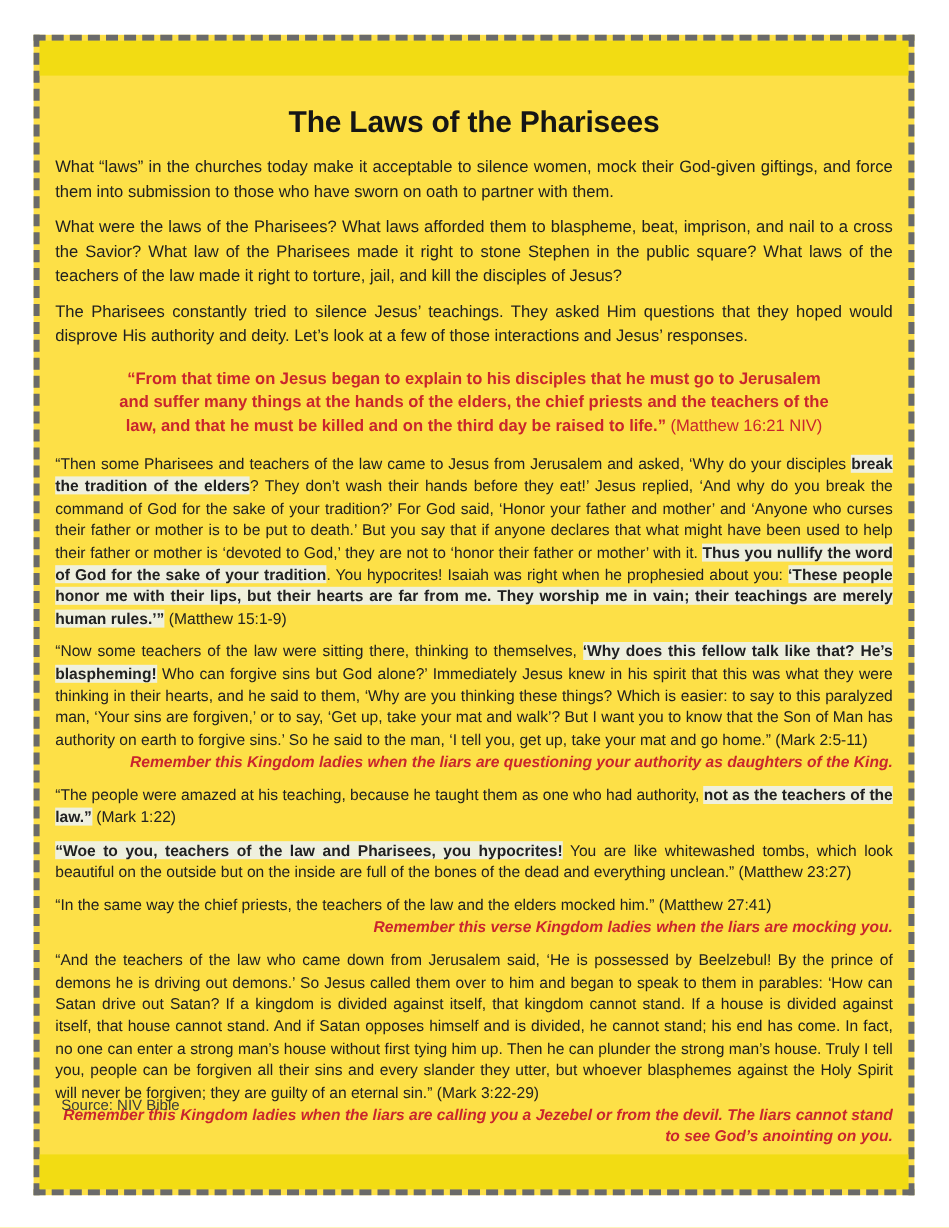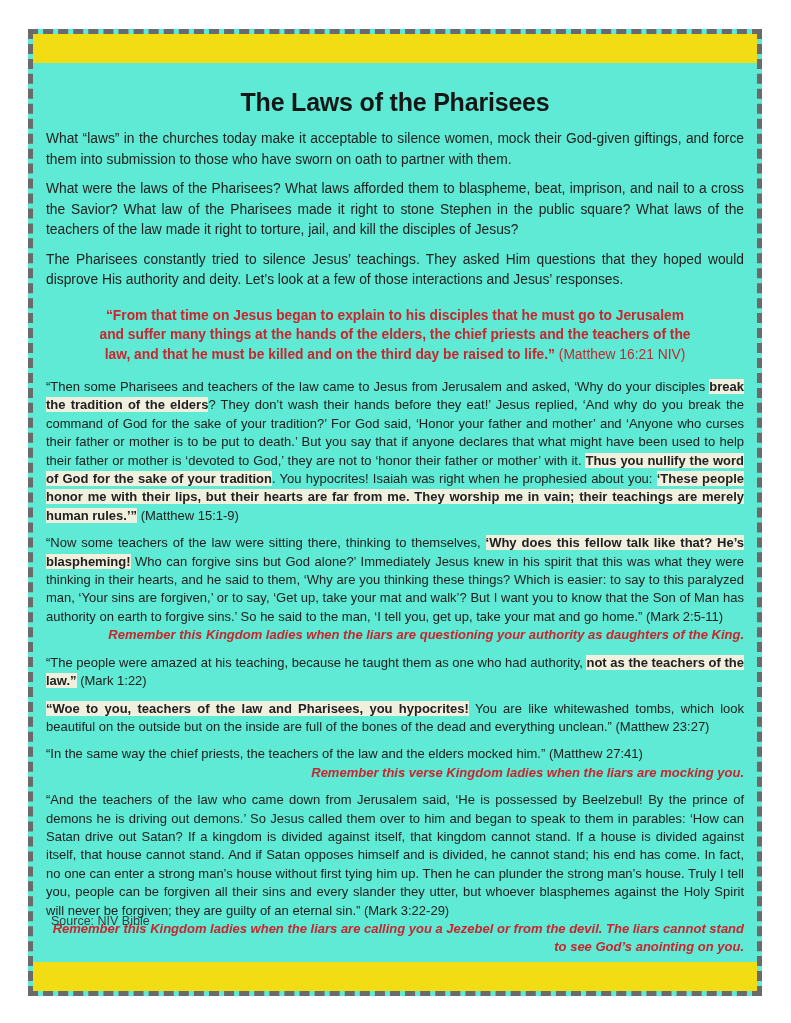--- a/index.html
+++ b/index.html
@@ -11,21 +11,21 @@
   }
   html,body{margin:0;padding:0;}
   body{
     width:791px;height:1023px;position:relative;background:#ffffff;
     font-family:"Liberation Sans",sans-serif;color:var(--text);
     -webkit-font-smoothing:antialiased;
   }
   .frame{
     position:absolute;left:28px;top:29px;width:734px;height:967px;
     box-sizing:border-box;border:5px dashed var(--border-gray);
-    display:flex;flex-direction:column;background:#5eead4;
+    display:flex;flex-direction:column;background:#fde047;
   }
   .band{height:29px;flex:none;background:var(--accent-yellow);}
   .content{flex:1;padding:0 13px 30px;display:flex;flex-direction:column;overflow:hidden;position:relative;}
   h1.page-title{
     text-align:center;font-size:25px;line-height:30px;font-weight:bold;
     color:#161616;margin:24px 0 12px;letter-spacing:-0.2px;
   }
   .intro .para{
     font-size:13.8px;line-height:20.5px;text-align:justify;
     margin:0 0 9px;color:var(--text);

